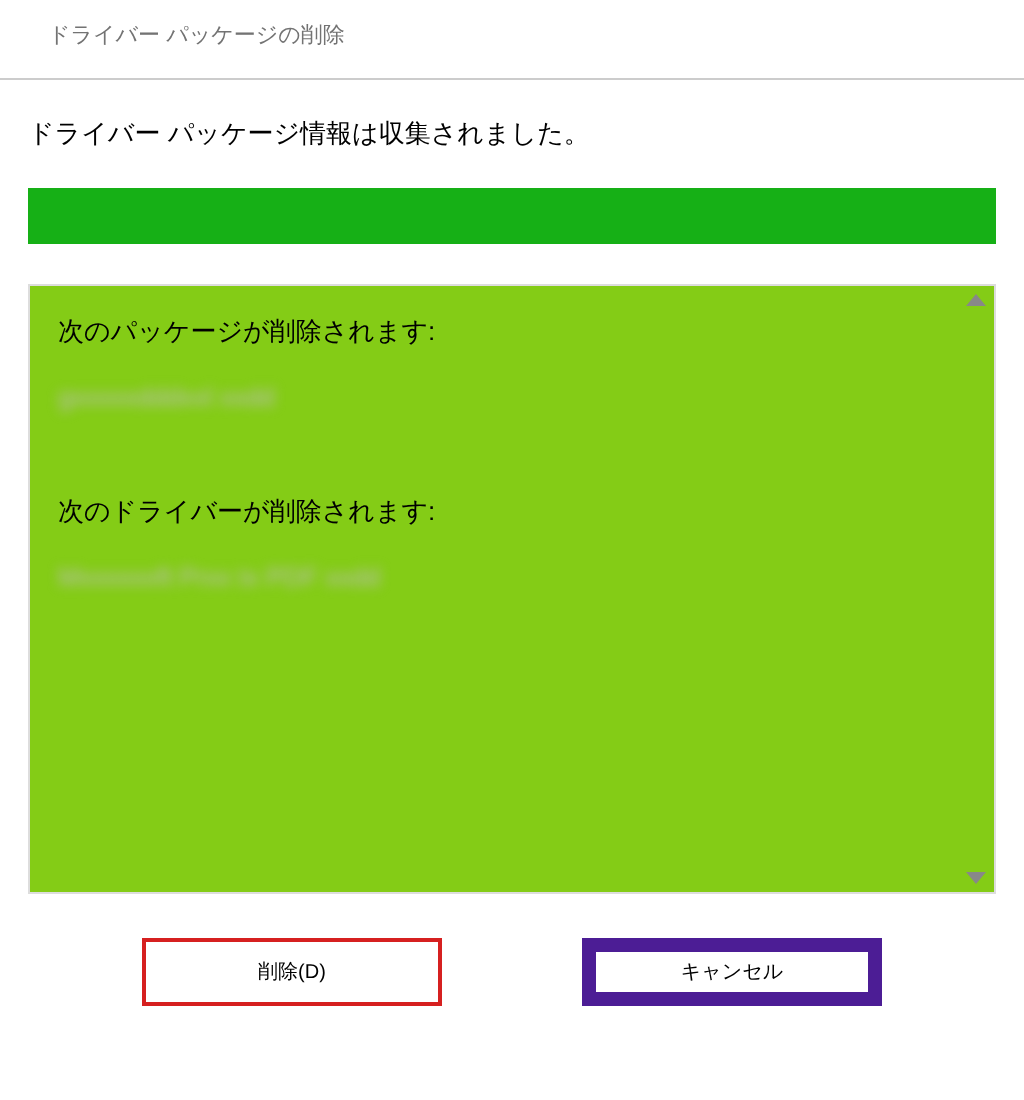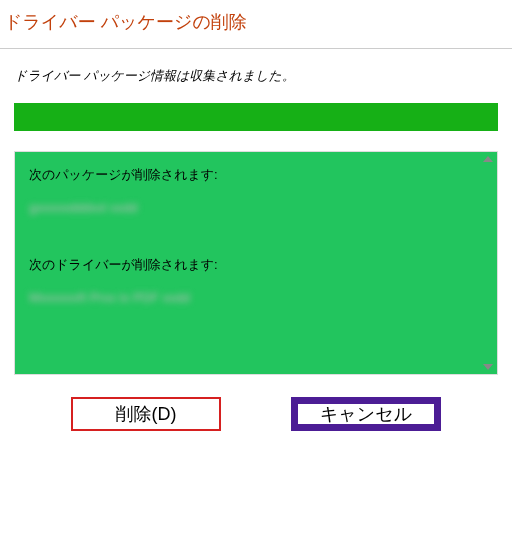--- a/index.html
+++ b/index.html
@@ -9,45 +9,44 @@
     }
     body {
       font-family: "Yu Gothic UI", "Meiryo", sans-serif;
       font-size: 13px;
       background: #fff;
       width: 512px;
       height: 550px;
       overflow: hidden;
     }
     .titlebar {
-      padding: 10px 12px 14px 4px;
-      font-size: 18px;
-      color: #c2410c;
+      padding: 10px 12px 14px 24px;
+      font-size: 11px;
+      color: #737373;
       border-bottom: 1px solid #ccc;
     }
     .body-area {
       padding: 18px 14px 0 14px;
     }
     .status-text {
       font-size: 13px;
       color: #000;
       margin-bottom: 18px;
-      font-style: italic;
     }
     .progress-bar {
       width: 100%;
       height: 28px;
       background: #16b016;
       margin-bottom: 20px;
     }
     .list-panel {
       position: relative;
       border: 1px solid #ddd;
-      background: #22c55e;
-      height: 224px;
+      background: #84cc16;
+      height: 305px;
       padding: 0;
       display: flex;
     }
     .list-content {
       flex: 1;
       padding: 14px 14px;
       overflow: hidden;
     }
     .list-heading {
       font-size: 13px;
@@ -87,21 +86,21 @@
     .button-row {
       display: flex;
       justify-content: center;
       gap: 70px;
       padding: 22px 0 0 0;
     }
     .btn {
       width: 150px;
       height: 34px;
       background: #fff;
-      font-size: 18px;
+      font-size: 10px;
       font-family: inherit;
       cursor: pointer;
       display: flex;
       align-items: center;
       justify-content: center;
     }
     .btn-primary {
       border: 2px solid #d62020;
     }
     .btn-secondary {

